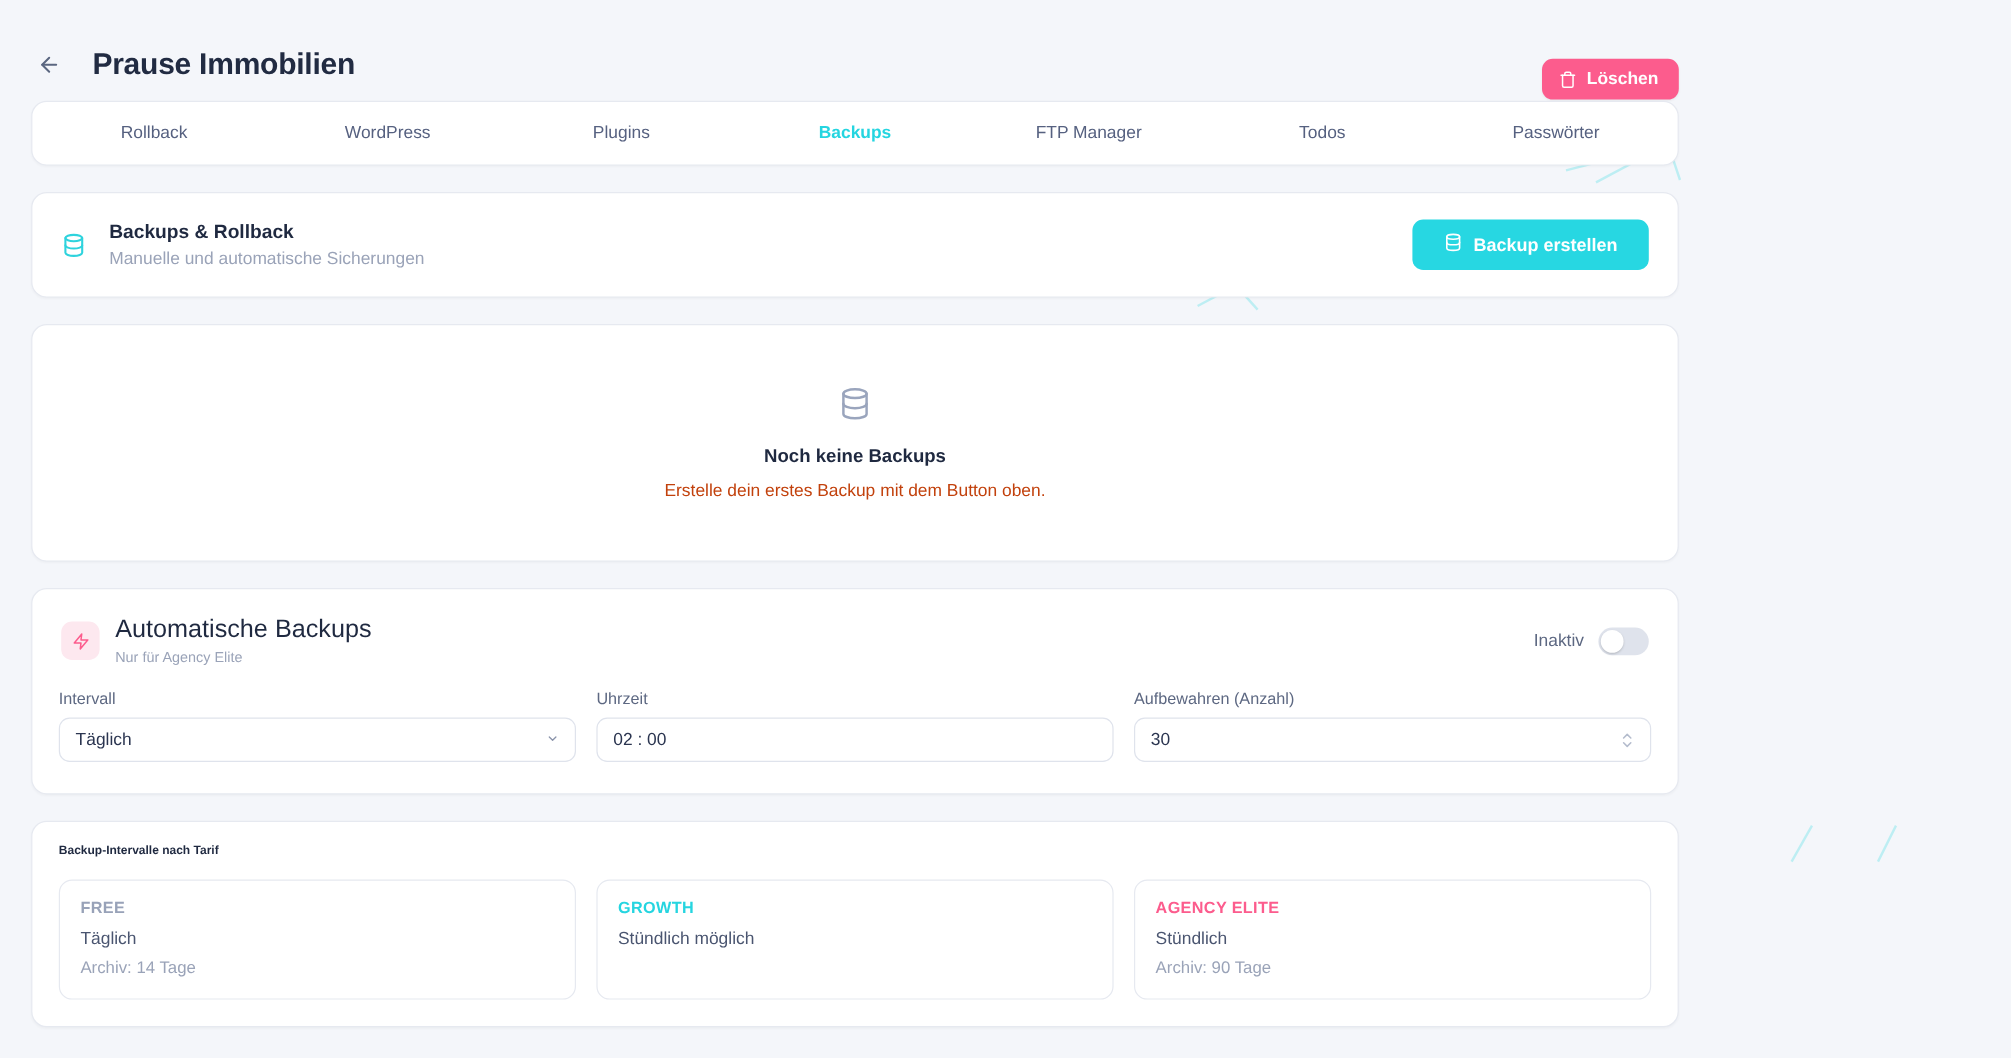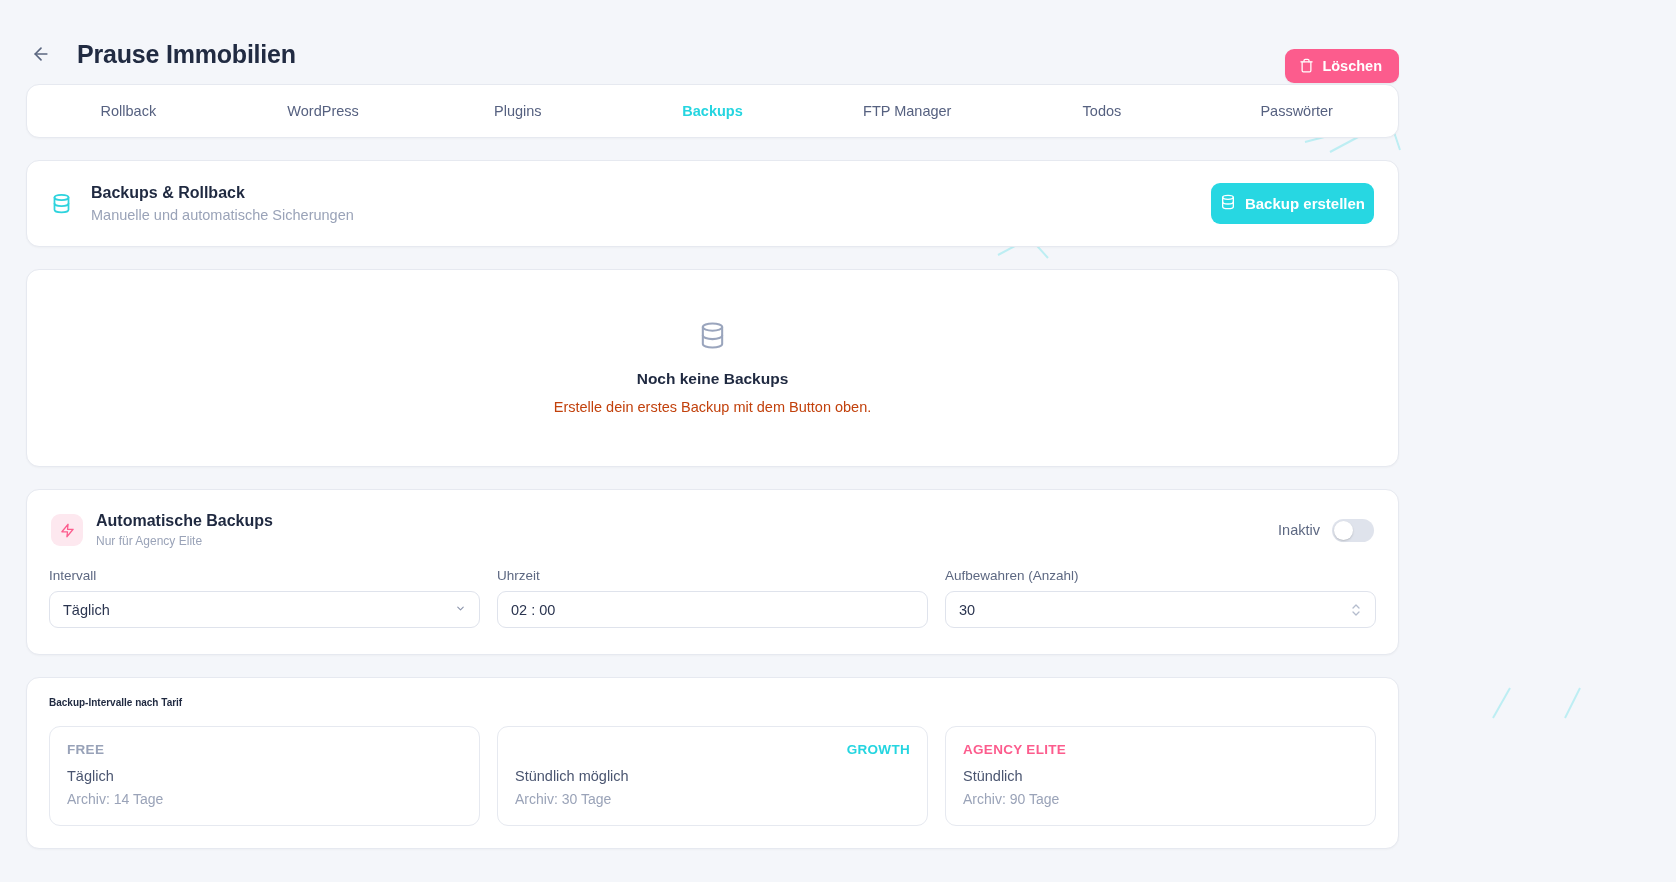--- a/index.html
+++ b/index.html
@@ -26,21 +26,21 @@
     display: flex; align-items: center; justify-content: center;
     color: #5b6780; font-size: 21px; line-height: 1;
     cursor: pointer; flex: none;
   }
   .page-title {
     font-size: 25px; font-weight: bold; color: #212b42;
     margin-left: 21px; letter-spacing: -0.2px;
   }
   .spacer { flex: 1; }
   .delete-btn {
-    display: flex; align-items: flex-start; gap: 8px;
+    display: flex; align-items: flex-end; gap: 8px;
     background: #fc5c8d; color: #fff;
     border: none; border-radius: 9px;
     padding: 9px 17px 9px 14px;
     font-size: 14.5px; font-weight: 600;
     font-family: "Liberation Sans", sans-serif;
     cursor: pointer;
     box-shadow: 0 1px 2px rgba(0,0,0,.06);
     margin-top: 24px;
   }
   .delete-btn svg { display: block; }
@@ -69,21 +69,21 @@
 
   
   .rb { display: flex; align-items: center; padding: 22px 24px; }
   .rb-icon { width: 28px; color: #2ed3dd; flex: none; display:flex; align-items:center; }
   .rb-text { margin-left: 12px; }
   .rb-title { font-size: 16px; font-weight: bold; color: #1f2940; }
   .rb-sub { font-size: 14.5px; color: #9aa3b8; margin-top: 5px; }
   .create-btn {
     display: flex; align-items: center; gap: 9px;
     background: #27d7e2; color: #fff; border: none;
-    border-radius: 9px; padding: 11px 9px;
+    border-radius: 9px; padding: 11px 26px;
     font-size: 15px; font-weight: bold;
     font-family: "Liberation Sans", sans-serif;
     cursor: pointer;
   }
 
   
   .sec-head {
     padding: 19px 22px; font-size: 15px; font-weight: bold;
     color: #1f2940; border-bottom: 1px solid #eceff4;
   }
@@ -97,21 +97,21 @@
   .empty-sub { font-size: 14.5px; color: #c2410c; margin-top: 11px; }
 
   
   .auto-head { display: flex; align-items: center; padding: 22px 24px 0 24px; }
   .bolt-badge {
     width: 32px; height: 32px; border-radius: 9px;
     background: #fde8ef; color: #fc5c8d; flex: none;
     display: flex; align-items: center; justify-content: center;
   }
   .auto-text { margin-left: 13px; }
-  .auto-title { font-size: 16px; font-weight: bold; color: #1f2940; }
+  .auto-title { font-size: 21px; font-weight: normal; color: #1f2940; }
   .auto-sub { font-size: 12px; color: #9aa3b8; margin-top: 4px; }
   .toggle-wrap { display: flex; align-items: center; gap: 12px; }
   .toggle-label { font-size: 14.5px; color: #6b7governance; }
   .toggle-label { color: #5d6882; }
   .toggle {
     width: 42px; height: 23px; border-radius: 12px;
     background: #dfe3ec; position: relative; cursor: pointer; flex: none;
   }
   .toggle .knob {
     position: absolute; top: 2px; left: 2px;
@@ -139,21 +139,21 @@
 
   
   .tariff-head { padding: 19px 22px 4px 22px; font-size: 10px; font-weight: bold; color: #1f2940; }
   .tariffs { display: flex; gap: 17px; padding: 14px 22px 22px 22px; }
   .tariff {
     flex: 1; border: 1px solid #e6e9f0; border-radius: 11px;
     padding: 15px 17px 18px 17px; background: #fff;
   }
   .tariff-name { font-size: 13.5px; font-weight: bold; letter-spacing: .3px; }
   .tariff-name.free { color: #98a2b8; }
-  .tariff-name.growth { color: #25d5e0; text-align: right; }
+  .tariff-name.growth { color: #25d5e0; }
   .tariff-name.elite { color: #fc5c8d; }
   .tariff-line { font-size: 14.5px; color: #4a5570; margin-top: 11px; }
   .tariff-archive { font-size: 14px; color: #9aa3b8; margin-top: 7px; }
 </style>
 </head>
 <body>
 
 <div class="page">
 
   <svg class="bg-deco" width="1676" height="882" viewBox="0 0 1676 882" fill="none">
@@ -296,21 +296,20 @@
     <div class="tariff-head">Backup-Intervalle nach Tarif</div>
     <div class="tariffs">
       <div class="tariff">
         <div class="tariff-name free">FREE</div>
         <div class="tariff-line">Täglich</div>
         <div class="tariff-archive">Archiv: 14 Tage</div>
       </div>
       <div class="tariff">
         <div class="tariff-name growth">GROWTH</div>
         <div class="tariff-line">Stündlich möglich</div>
-        <div class="tariff-archive">Archiv: 30 Tage</div>
       </div>
       <div class="tariff">
         <div class="tariff-name elite">AGENCY ELITE</div>
         <div class="tariff-line">Stündlich</div>
         <div class="tariff-archive">Archiv: 90 Tage</div>
       </div>
     </div>
   </div>
 
 </div>

